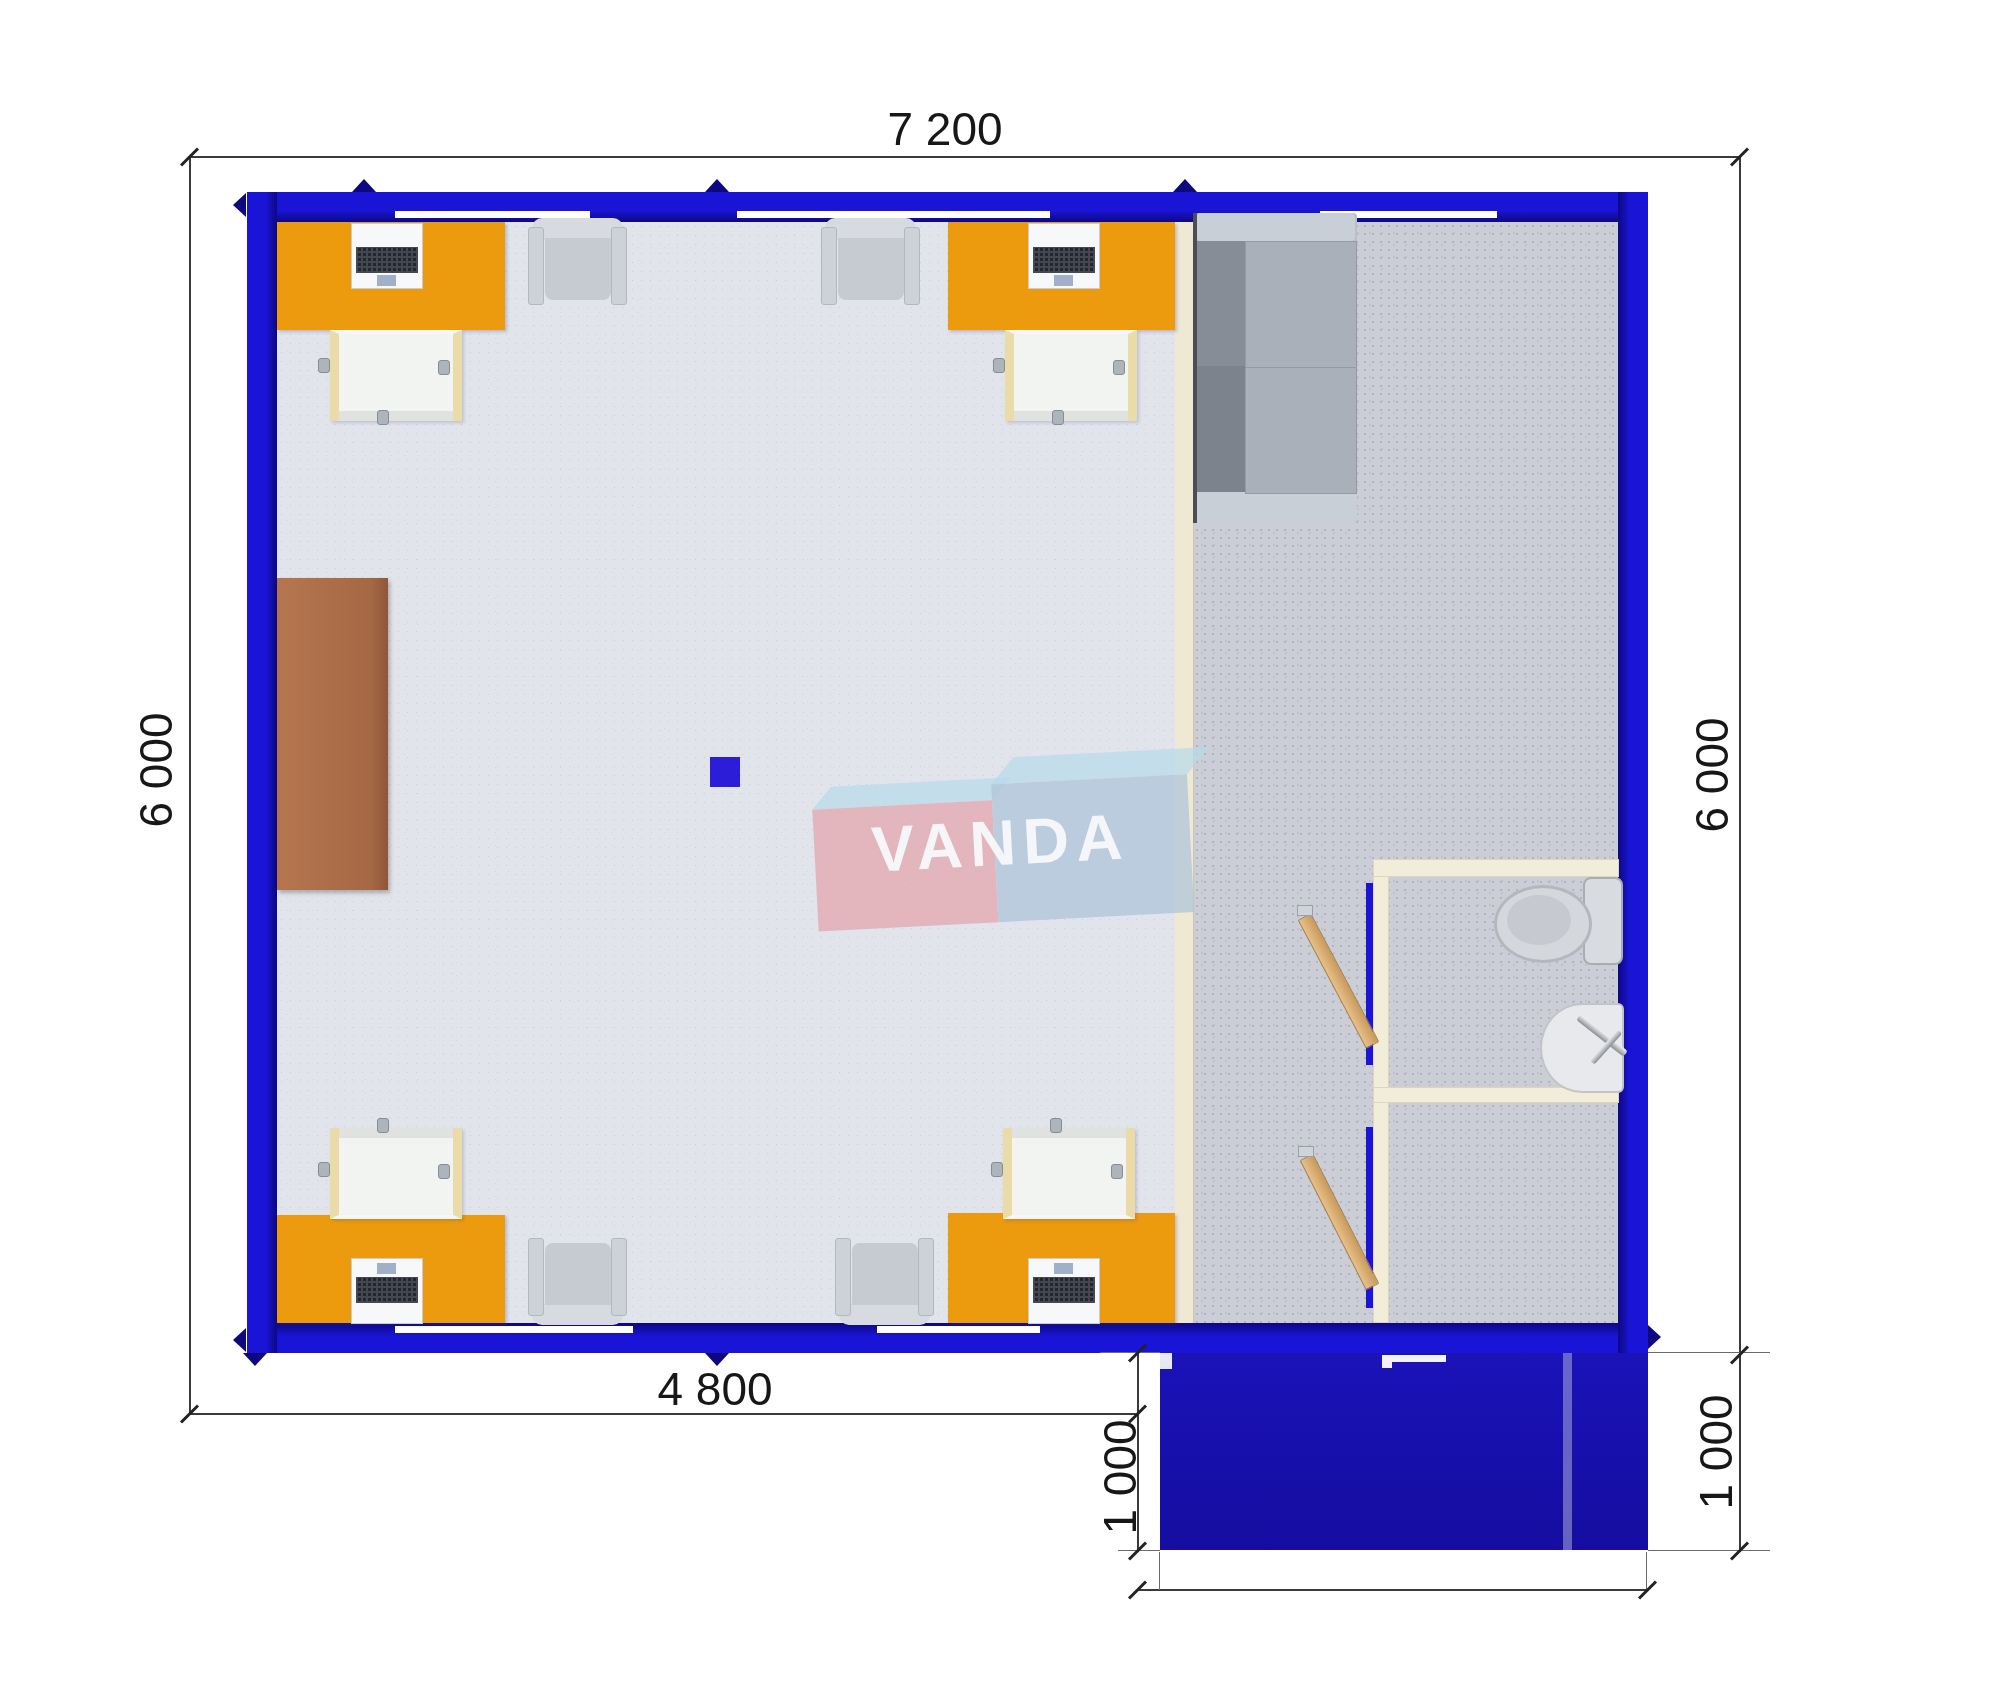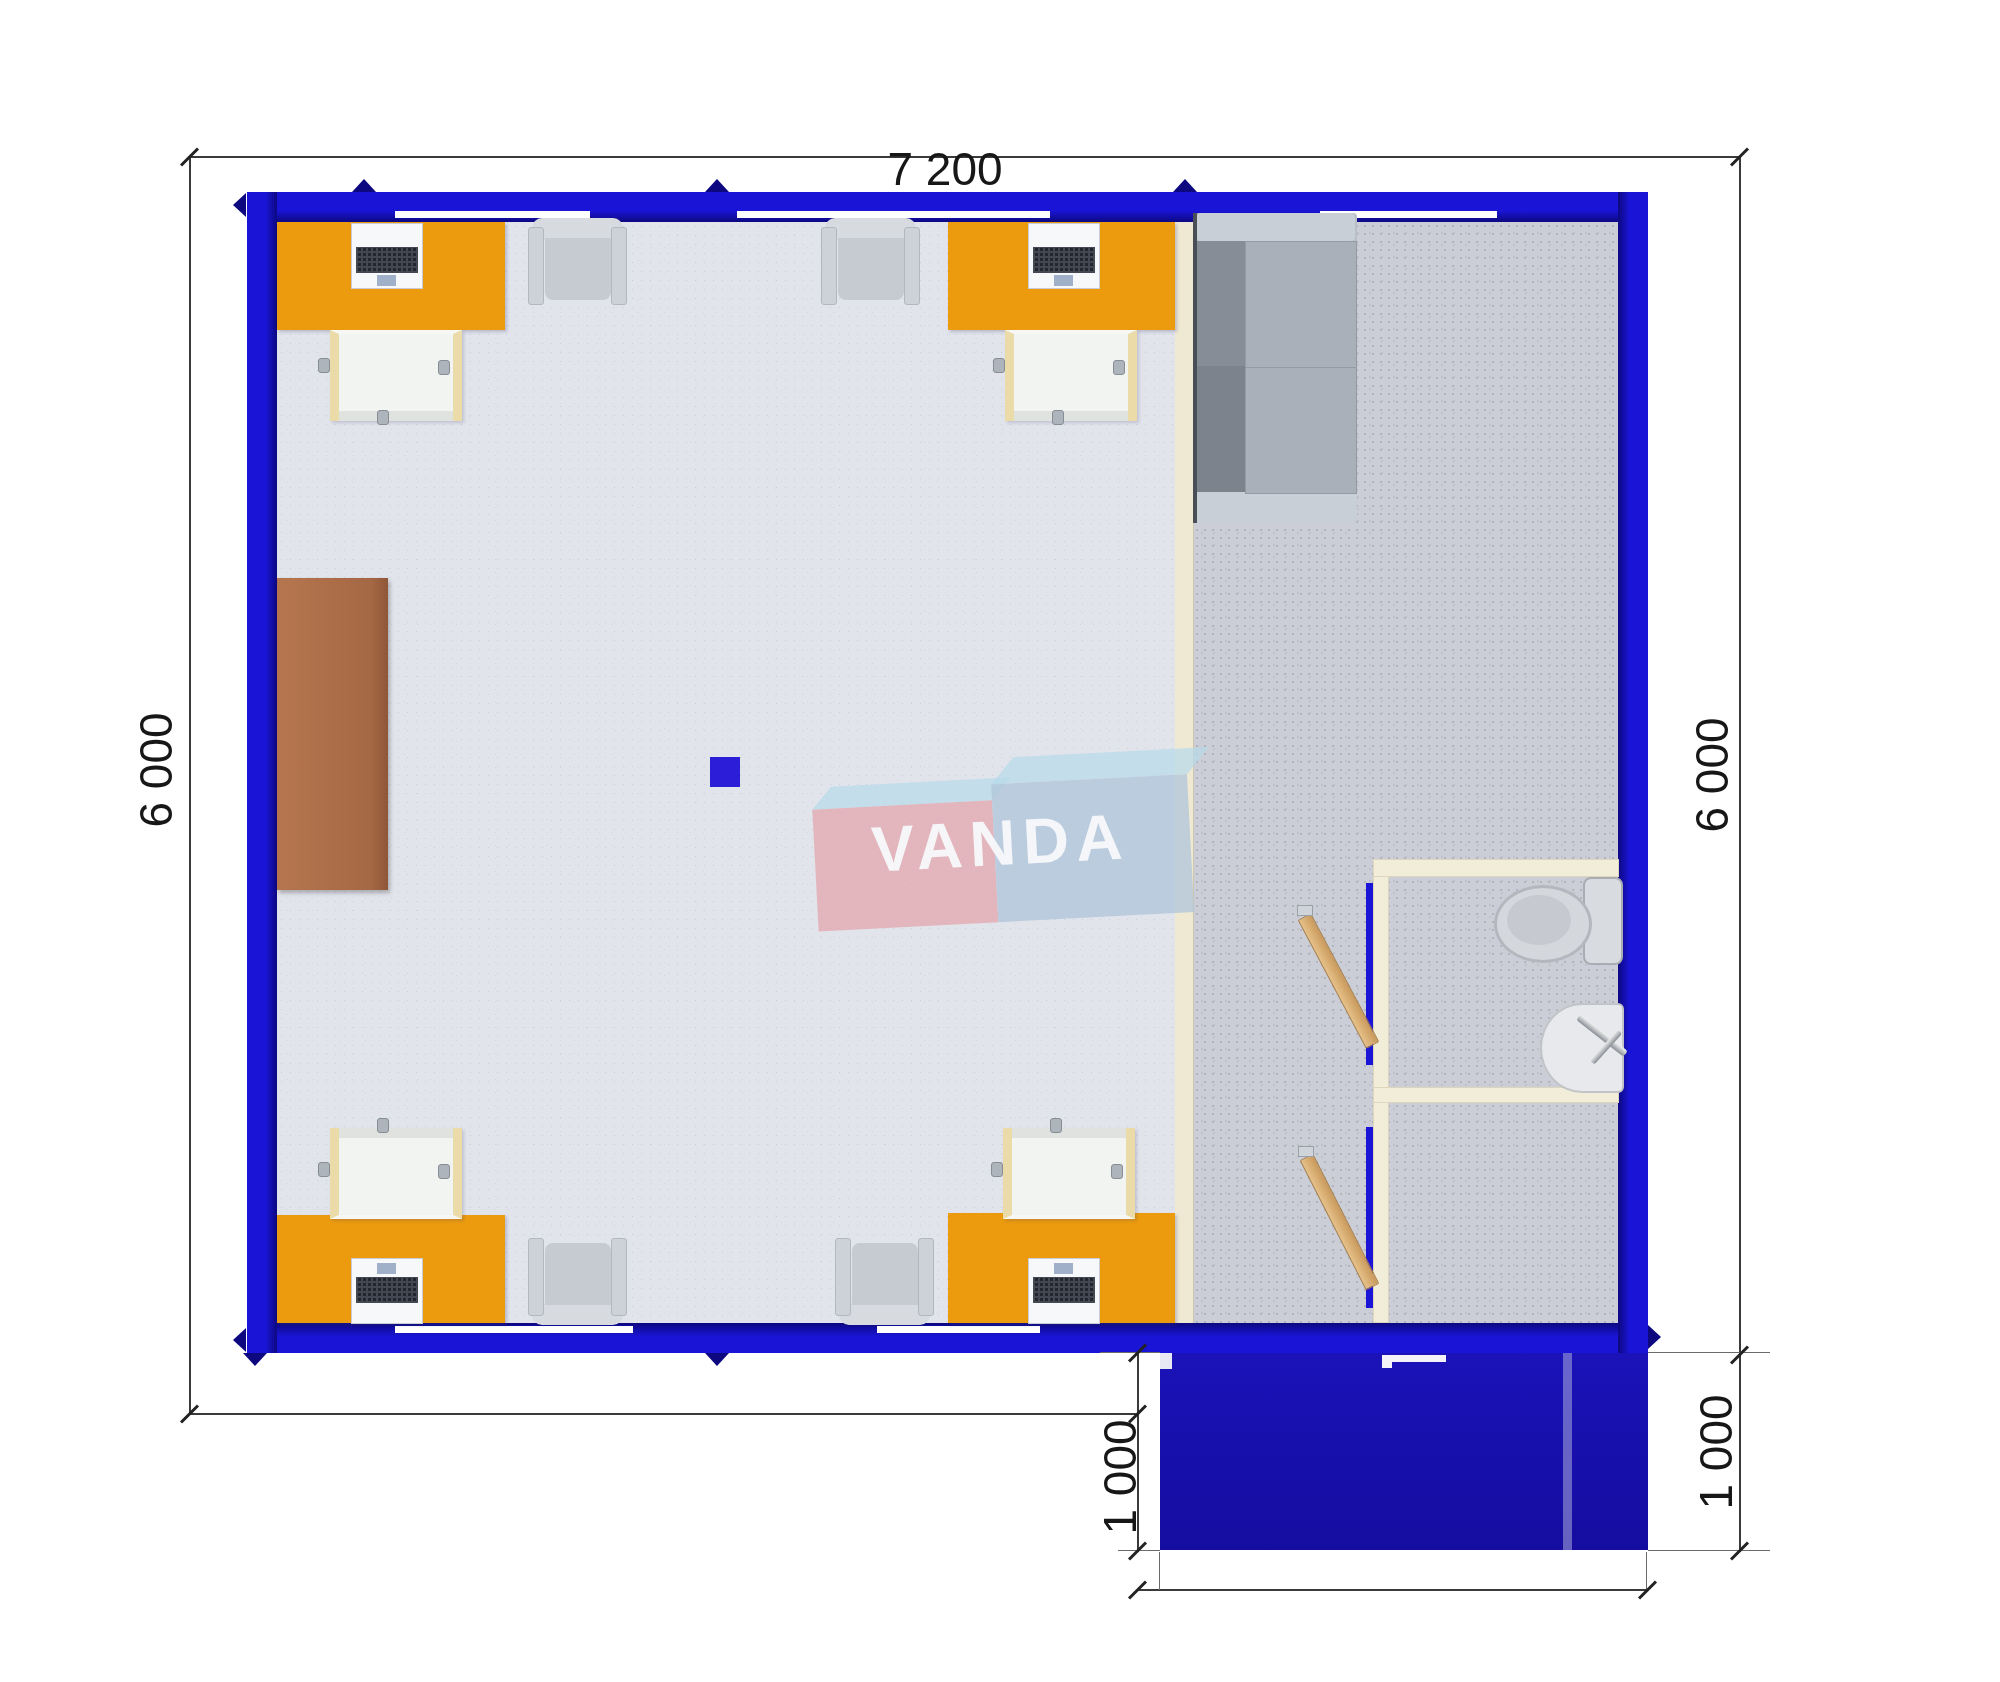--- a/index.html
+++ b/index.html
@@ -57,21 +57,21 @@
   .armchair.b .back { bottom:0; border-radius:4px 4px 10px 10px; }
   .armchair.b .arm  { bottom:9px; } .armchair.b .arm.l { left:0; } .armchair.b .arm.r { right:0; }
   .armchair.b .seat { bottom:20px; border-radius:8px 8px 0 0; }
   .door { position:absolute; width:13px; height:144px; background:linear-gradient(90deg,#e6c189,#c9995c);
           border:1px solid #a87f47; border-radius:2px; }
 
   
   .dl { position:absolute; background:#3a3a3a; }
   .ext { position:absolute; background:#6a6a6a; }
   .tick { position:absolute; width:3px; height:24px; background:#222; transform:rotate(45deg); }
-  .dim-h { position:absolute; width:300px; font-size:46px; color:#171717; text-align:center;margin-top:40px; }
+  .dim-h { position:absolute; width:300px; font-size:46px; color:#171717; text-align:center; }
   .dim-v { position:absolute; width:220px; height:50px; font-size:46px; color:#171717; text-align:center;
            line-height:50px; transform:rotate(-90deg); }
 
   
   .logo { position:absolute; left:810px; top:750px; width:380px; height:175px; transform:rotate(-3deg); opacity:.9; }
   .logo .face { position:absolute; transform:skewX(-42deg); transform-origin:0 100%; opacity:.8; }
   .logo .box  { position:absolute; opacity:.8; }
   .logo .txt  { position:absolute; left:0; top:56px; width:380px; text-align:center; font-size:64px; font-weight:bold;
                 color:#fafbfd; letter-spacing:7px; opacity:.95; }
 </style>
@@ -238,16 +238,17 @@
   <div class="tick" style="left:1136px;top:1341px;"></div>
   <div class="tick" style="left:1136px;top:1539px;"></div>
   <div class="tick" style="left:1738px;top:1343px;"></div>
   <div class="tick" style="left:1738px;top:1539px;"></div>
   <div class="tick" style="left:1136px;top:1578px;"></div>
   <div class="tick" style="left:1646px;top:1578px;"></div>
 
   <div class="dim-h" style="left:795px;top:102px;">7 200</div>
   <div class="dim-v" style="left:46px;top:745px;">6 000</div>
   <div class="dim-v" style="left:1602px;top:750px;">6 000</div>
+  <div class="dim-h" style="left:565px;top:1362px;">4 800</div>
   <div class="dim-v" style="left:1010px;top:1452px;">1 000</div>
   <div class="dim-v" style="left:1606px;top:1427px;">1 000</div>
 
 </div>
 
 </body></html>

